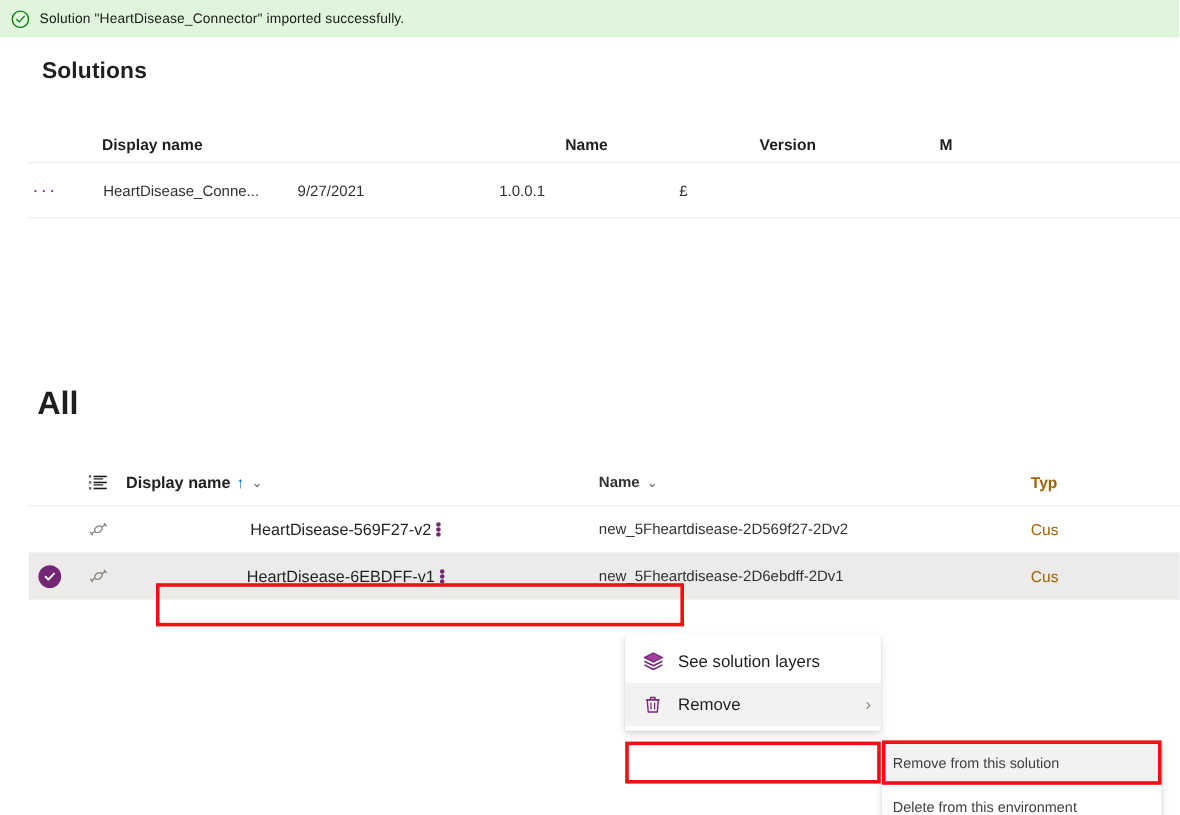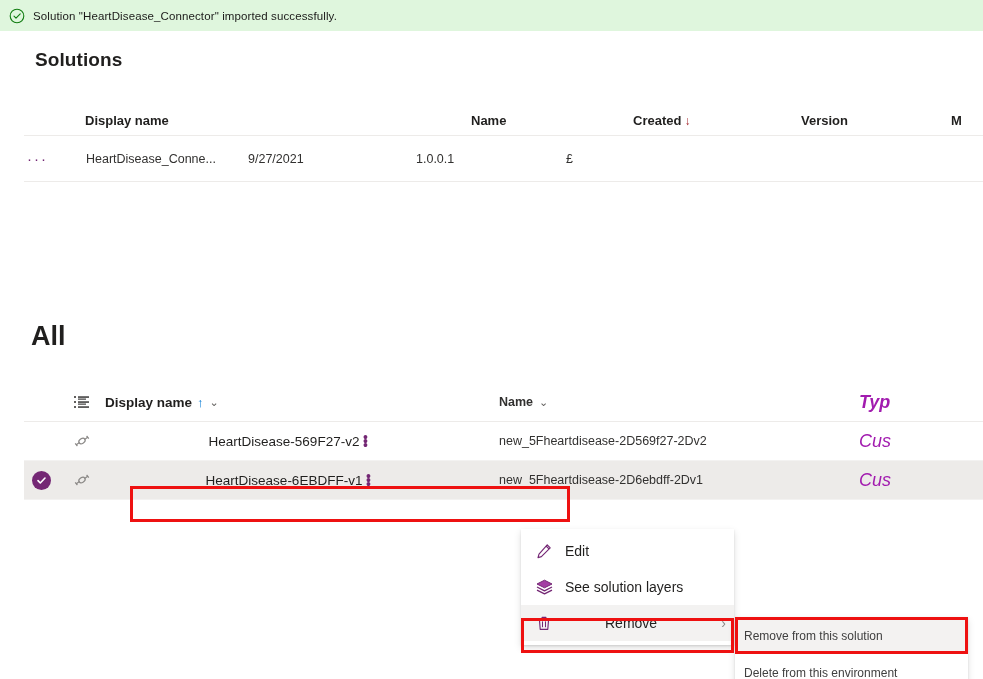--- a/index.html
+++ b/index.html
@@ -137,21 +137,21 @@
     font-size: 13.5px;
     color: #201f1e;
     position: relative;
   }
   .all-row.selected { background: #edebe9; }
 
   .a-check { width: 35px; display: flex; align-items: center; justify-content: center; }
   .a-icon  { width: 46px; display: flex; align-items: center; justify-content: center; }
   .a-display { width: 394px; display: flex; align-items: center; justify-content: center; padding-right: 24px; box-sizing: border-box; }
   .a-name  { width: 360px; font-size: 12.5px; color: #323130; }
-  .a-type  { width: 40px; font-size: 18px; color: #a21caf; overflow: hidden; white-space: nowrap; font-style: italic; }
+  .a-type  { width: 40px; font-size: 13px; color: #a16207; overflow: hidden; white-space: nowrap; }
 
   .all-head .a-display { justify-content: flex-start; }
 
   .listview-icon { display: block; }
 
   .chev {
     color: #605e5c;
     font-size: 11px;
     margin-left: 6px;
     font-weight: 400;
@@ -203,21 +203,21 @@
   }
   .ctx-item {
     height: 36px;
     display: flex;
     align-items: center;
     padding: 0 8px 0 14px;
     font-size: 14px;
     color: #201f1e;
     box-sizing: border-box;
   }
-  .ctx-item.active { background: #f3f2f1; gap: 40px; }
+  .ctx-item.active { background: #f3f2f1; }
   .ctx-ico {
     width: 18px; height: 18px;
     margin-right: 12px;
     flex: 0 0 18px;
     display: flex; align-items: center; justify-content: center;
   }
   .ctx-label { flex: 1 1 auto; }
   .ctx-chev { color: #8a8886; font-size: 14px; margin-left: 8px; }
 
   .ctx-submenu {
@@ -254,23 +254,20 @@
 
 <div class="page">
 
   <div class="solutions-title">Solutions</div>
 
   <div class="sol-table">
     <div class="sol-head">
       <div class="c-display">Display name</div>
       <div class="c-ellipsis"></div>
       <div class="c-name">Name</div>
-      <div class="c-created">
-        <span>Created</span><span class="sort-arrow">↓</span>
-      </div>
       <div class="c-version">Version</div>
       <div class="c-managed">M</div>
     </div>
 
     <div class="sol-row">
       <div class="c-ellipsis">···</div>
       <div class="c-name">HeartDisease_Conne...</div>
       <div class="c-created">9/27/2021</div>
       <div class="c-version">1.0.0.1</div>
       <div class="c-managed">£</div>
@@ -358,29 +355,20 @@
             <span>•</span>
           </span>
       </div>
       <div class="a-name">new_5Fheartdisease-2D6ebdff-2Dv1</div>
       <div class="a-type">Cus</div>
     </div>
   </div>
 
   <div class="ctx-menu">
 
-    <div class="ctx-item">
-      <span class="ctx-ico">
-        <svg width="16" height="16" viewBox="0 0 16 16">
-          <path d="M11.2 1.8 L14.2 4.8 L5.4 13.6 L2 14.6 L3 11.2 Z" fill="none" stroke="#742774" stroke-width="1.15" stroke-linejoin="round"></path>
-          <line x1="10.1" y1="3.0" x2="13.0" y2="5.9" stroke="#742774" stroke-width="1.15"></line>
-        </svg>
-      </span>
-      <span class="ctx-label">Edit</span>
-    </div>
 
     <div class="ctx-item">
       <span class="ctx-ico">
         <svg width="17" height="16" viewBox="0 0 17 16">
           <path d="M8.5 1.2 L16 5 L8.5 8.8 L1 5 Z" fill="#a33ea3" stroke="#742774" stroke-width="1"></path>
           <path d="M1 8 L8.5 11.8 L16 8" fill="none" stroke="#742774" stroke-width="1.3" stroke-linejoin="round"></path>
           <path d="M1 11.1 L8.5 14.9 L16 11.1" fill="none" stroke="#742774" stroke-width="1.3" stroke-linejoin="round"></path>
         </svg>
       </span>
       <span class="ctx-label">See solution layers</span>

